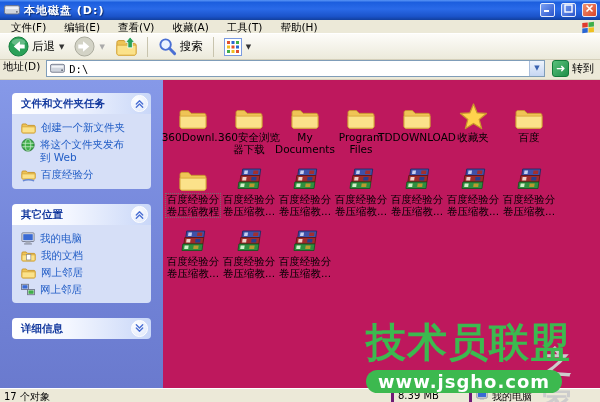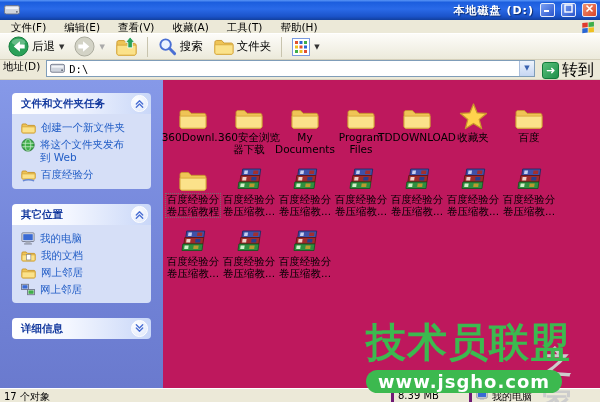--- a/index.html
+++ b/index.html
@@ -4,21 +4,21 @@
 <style>
   * { margin:0; padding:0; box-sizing:border-box; }
   html,body { width:600px; height:402px; overflow:hidden; }
   body { font-family:"DejaVu Sans","Liberation Sans",sans-serif; font-size:11px; }
   .window { position:relative; width:600px; height:402px; background:#ece9d8; overflow:hidden; }
 
   
   .titlebar { height:20px; display:flex; align-items:center; padding:0 3px 0 4px; gap:4px;
     background:linear-gradient(180deg,#5a96f7 0%,#1c5ede 12%,#2a6ae8 45%,#1b53c9 82%,#123f9e 100%); }
   .title-text { color:#fff; font-weight:bold; font-size:11px; flex:1;
-    text-shadow:1px 1px 1px #0a2a6e; letter-spacing:1px; white-space:nowrap;text-align:right; }
+    text-shadow:1px 1px 1px #0a2a6e; letter-spacing:1px; white-space:nowrap; }
   .tb-btn { width:15px; height:14px; border-radius:2px; border:1px solid #e6ecfa; margin-left:2px;
     background:linear-gradient(135deg,#7aa0f4,#2a55cc); color:#fff; font-size:9px; line-height:12px;
     text-align:center; font-weight:bold; }
   .tb-btn.close { background:linear-gradient(135deg,#f0926f,#d8442a); }
 
   
   .menubar { height:14px; background:#ece9d8; display:flex; align-items:center; padding:0 2px;
     border-bottom:1px solid #fff; }
   .menu-items { flex:1; display:flex; }
   .menu-item { padding:0 9px; font-size:10.5px; line-height:14px; color:#000; white-space:nowrap; }
@@ -38,21 +38,21 @@
     border-bottom:1px solid #d8d2bd; }
   .addr-label { font-size:10.5px; white-space:nowrap; padding-right:2px; }
   .combo { flex:1; height:17px; background:#fff; border:1px solid #7f9db9; display:flex; align-items:center;
     padding-left:3px; gap:4px; }
   .combo-value { flex:1; font-size:10.5px; font-family:"DejaVu Sans Mono","Liberation Mono",monospace; }
   .combo-btn { width:15px; height:15px; background:linear-gradient(180deg,#eef4fd,#c6d6f2); border-left:1px solid #aabedc;
     text-align:center; font-size:7px; line-height:15px; color:#3a62b0; }
   .go-btn { display:flex; align-items:center; gap:3px; padding:0 3px; white-space:nowrap; }
   .go-icon { width:17px; height:17px; border-radius:3px; background:linear-gradient(135deg,#59c07a,#1f8f4a);
     border:1px solid #127a3a; color:#fff; font-weight:bold; text-align:center; line-height:15px; font-size:11px; }
-  .go-lbl { font-size:16px; }
+  .go-lbl { font-size:11px; }
 
   
   .content { height:308px; display:flex; background:#fff; }
   .sidebar { width:163px; flex:none; background:linear-gradient(180deg,#8699e8 0%,#7284d8 60%,#6a7ace 100%);
     padding:13px 12px 0 12px; overflow:hidden; }
   .panel { margin-bottom:15px; }
   .panel-hd { height:21px; background:linear-gradient(90deg,#ffffff 0%,#f4f7ff 40%,#c9d7f8 100%);
     border-radius:4px 4px 0 0; display:flex; align-items:center; justify-content:space-between; padding:0 3px 0 9px; }
   .panel-hd.alone { border-radius:4px; }
   .panel-title { color:#13399e; font-weight:bold; font-size:10.5px; white-space:nowrap; }
@@ -168,29 +168,20 @@
     <span class="tsep"></span>
     <span class="tool-btn">
       <span class="icn">
           <svg width="19" height="19" viewBox="0 0 20 20">
             <circle cx="8" cy="8" r="5.5" fill="#eaf2ff" stroke="#4a6fd4" stroke-width="2"></circle>
             <path d="M12.2 12.2 L17.5 17.5" stroke="#4a6fd4" stroke-width="3" stroke-linecap="round"></path>
           </svg>
         </span>
       <span class="lbl">搜索</span>
     </span>
-    <span class="tool-btn">
-      <span class="icn">
-          <svg width="21" height="19" viewBox="0 0 24 22">
-            <path d="M2 6 C2 4.9 2.9 4 4 4 H10 L12.5 7 H21 C22.1 7 23 7.9 23 9 V18 C23 19.1 22.1 20 21 20 H4 C2.9 20 2 19.1 2 18 Z" fill="#efc456" stroke="#c8952d"></path>
-            <path d="M2 9 H23 V18 C23 19.1 22.1 20 21 20 H4 C2.9 20 2 19.1 2 18 Z" fill="#fbe28a" stroke="#d8a93c"></path>
-          </svg>
-        </span>
-      <span class="lbl">文件夹</span>
-    </span>
     <span class="tsep"></span>
     <span class="tool-btn">
       <span class="icn">
           <svg width="18" height="18" viewBox="0 0 18 18">
             <rect x="0.5" y="0.5" width="17" height="17" fill="#fff" stroke="#7a9ae0"></rect>
             <rect x="3" y="3" width="3" height="3" fill="#e05030"></rect>
             <rect x="7.5" y="3" width="3" height="3" fill="#2a66d4"></rect>
             <rect x="12" y="3" width="3" height="3" fill="#3fae49"></rect>
             <rect x="3" y="7.5" width="3" height="3" fill="#f0c020"></rect>
             <rect x="7.5" y="7.5" width="3" height="3" fill="#e05030"></rect>

